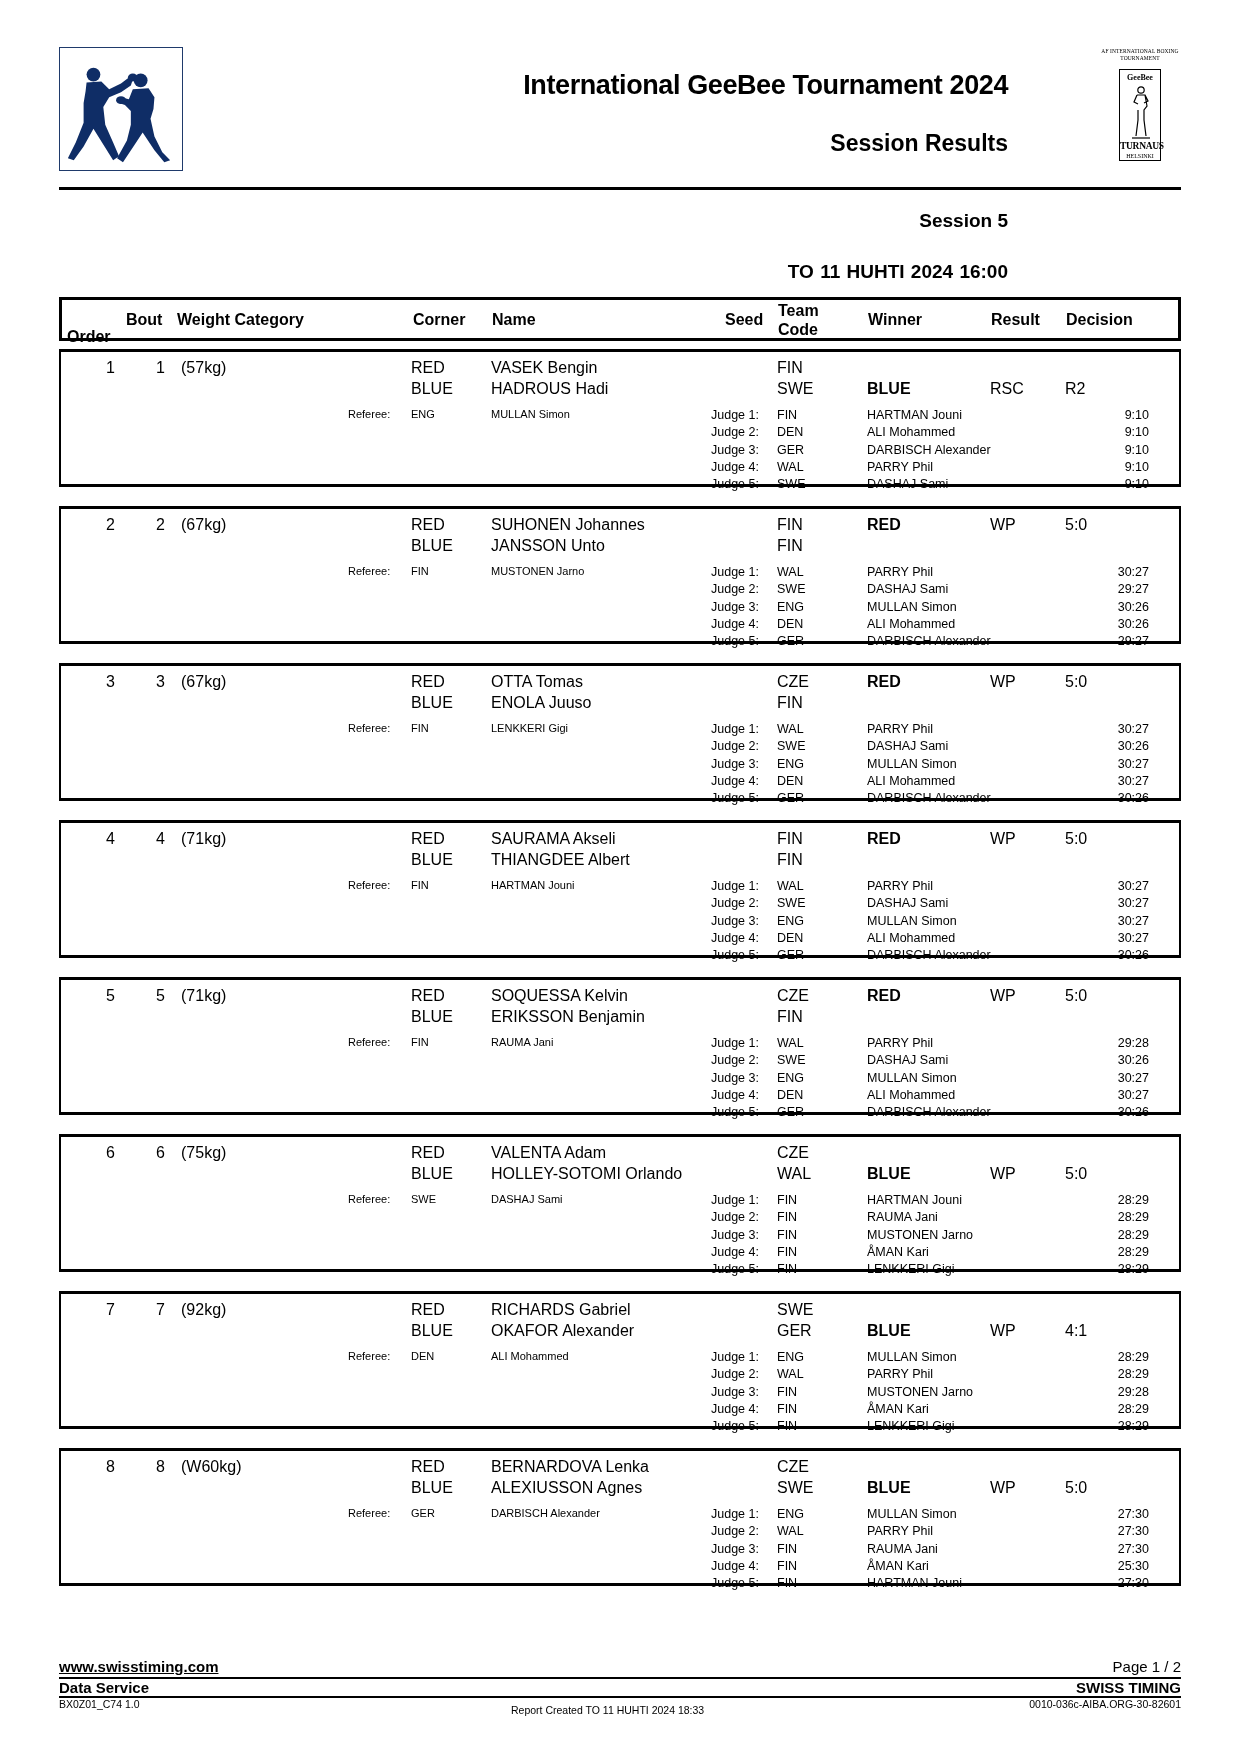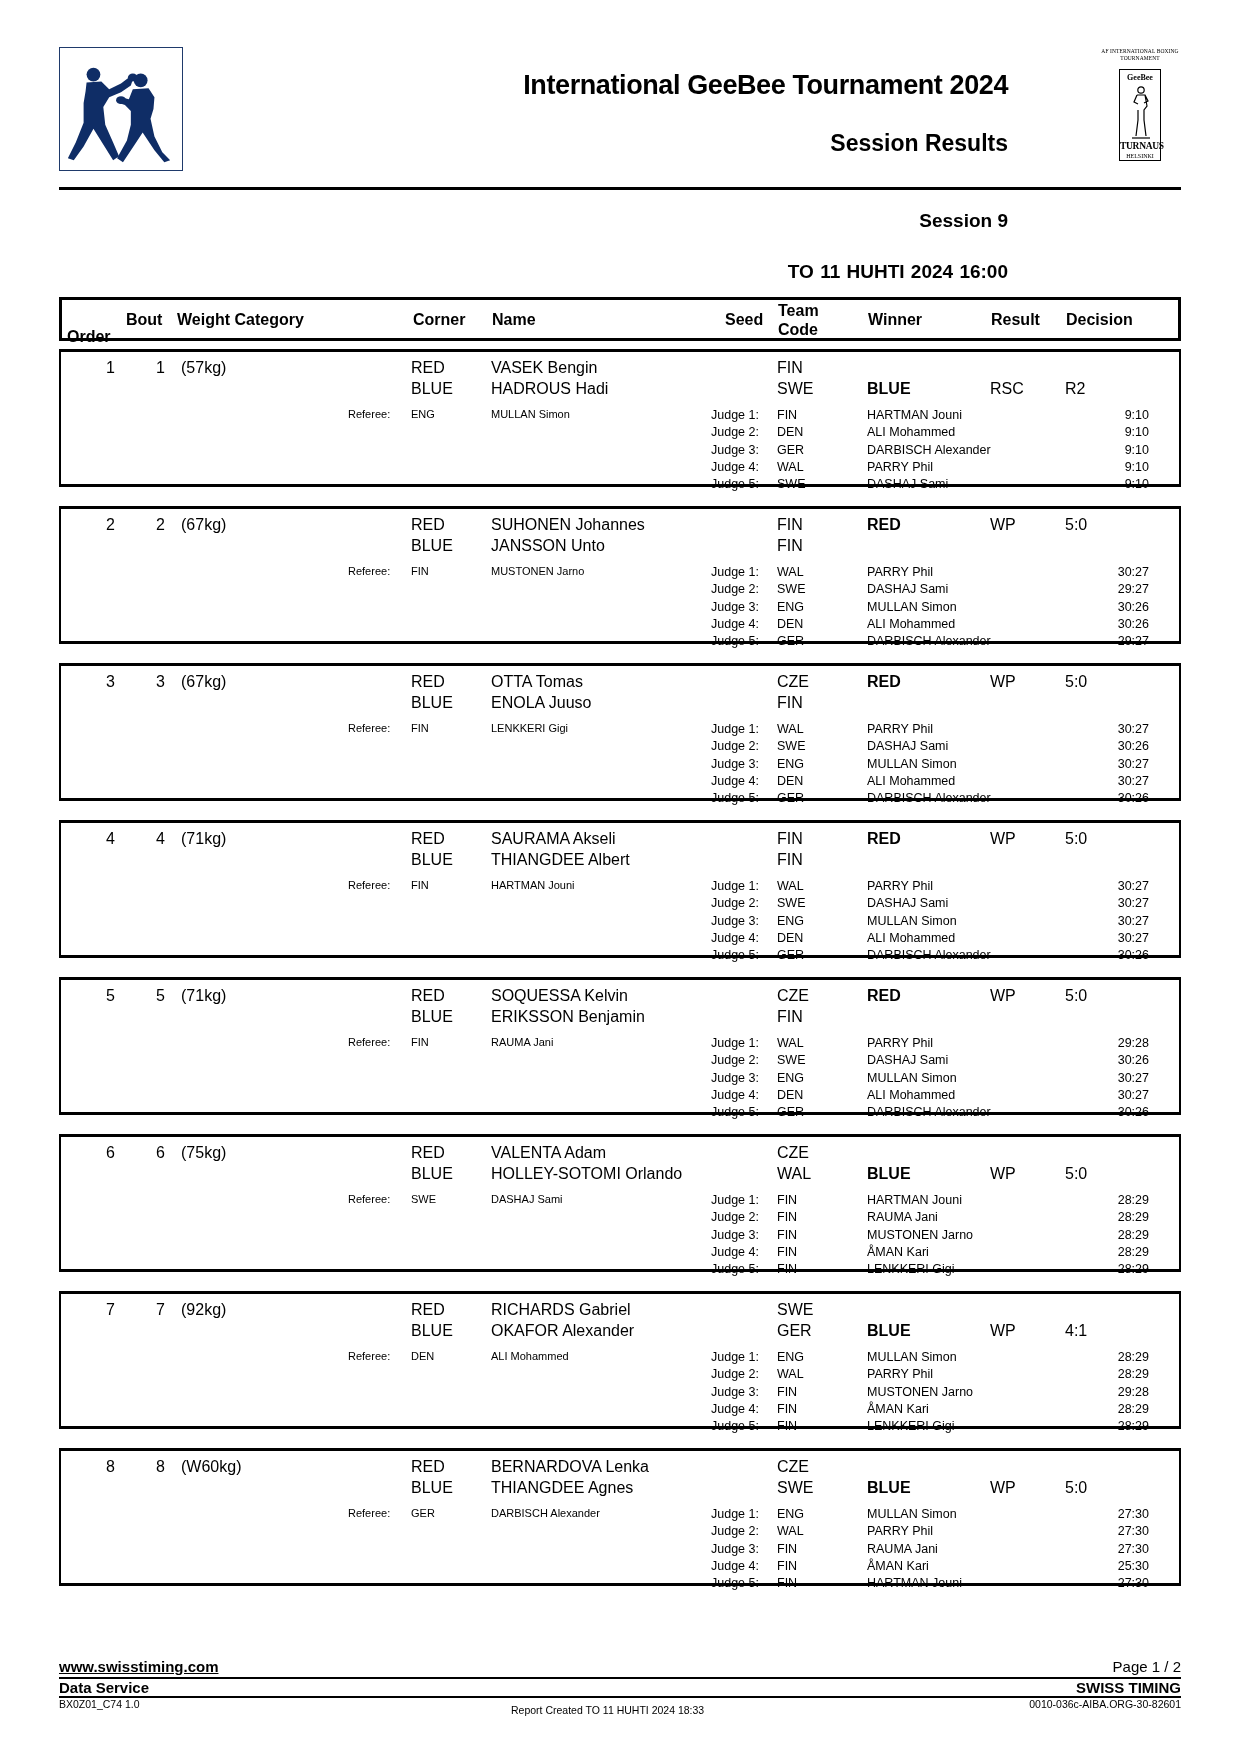--- a/index.html
+++ b/index.html
@@ -114,21 +114,21 @@
       </g>
     </svg>
     <div class="turnaus">TURNAUS</div>
     <div class="city">HELSINKI</div>
   </div>
 </div>
 
 <div class="title main">International GeeBee Tournament 2024</div>
 <div class="title sub">Session Results</div>
 <div class="rule-top"></div>
-<div class="title session">Session 9</div>
+<div class="title session">Session 5</div>
 <div class="title date">TO 11 HUHTI 2024  16:00</div>
 
 <div class="colhead">
   <span class="c-order">Order</span>
   <span class="c-bout">Bout</span>
   <span class="c-weight">Weight Category</span>
   <span class="c-corner">Corner</span>
   <span class="c-name">Name</span>
   <span class="c-seed">Seed</span>
   <span class="c-team"><span style="position:static">Team</span><br><span style="position:static">Code</span></span>
@@ -481,21 +481,21 @@
         </div>
       </div>
     </div>
     <div class="bout" style="top: 1448px;">
       <span class="t order">8</span>
       <span class="t boutno">8</span>
       <span class="t weight">(W60kg)</span>
       <span class="t corner-red">RED</span>
       <span class="t corner-blue">BLUE</span>
       <span class="t name-red">BERNARDOVA Lenka</span>
-      <span class="t name-blue">THIANGDEE Agnes</span>
+      <span class="t name-blue">ALEXIUSSON Agnes</span>
       <span class="t team-red">CZE</span>
       <span class="t team-blue">SWE</span>
       <span class="t winner row-blue">BLUE</span>
       <span class="t result row-blue">WP</span>
       <span class="t decision row-blue">5:0</span>
       <span class="s ref-label">Referee:</span>
       <span class="s ref-country">GER</span>
       <span class="s ref-name">DARBISCH Alexander</span>
       <div class="judges">
         <div class="judge">

